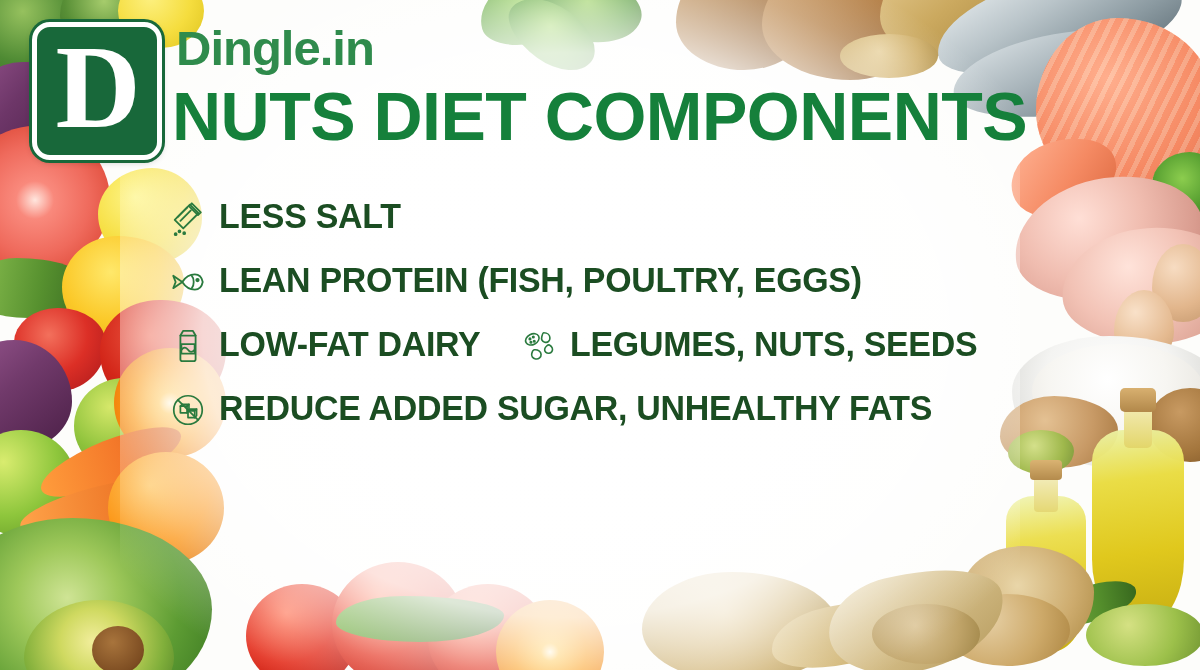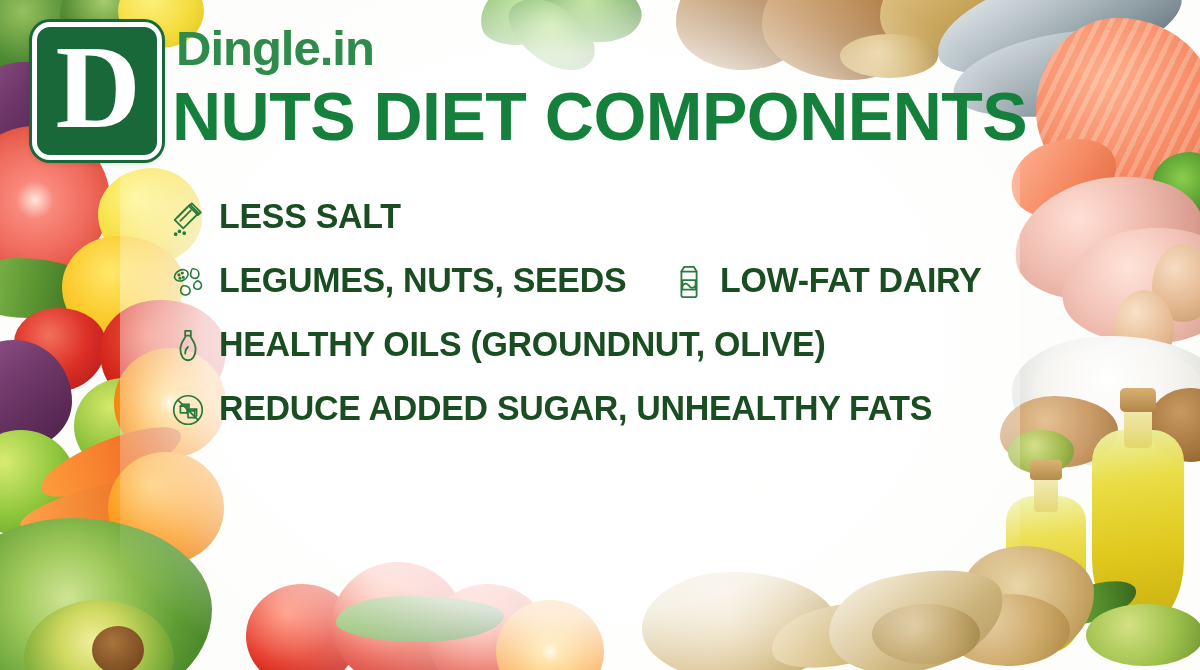--- a/index.html
+++ b/index.html
@@ -390,62 +390,63 @@
             <circle cx="11" cy="34" r="1"></circle>
               <circle cx="16" cy="36" r="1"></circle>
               <circle cx="7" cy="37" r="1"></circle>
           </svg>
         </span>
         <span class="txt">LESS SALT</span>
       </div>
     </div>
 
 
-
     <div class="row">
+      <div class="item">
+        <span class="ico">
+          <svg viewBox="0 0 40 40" fill="none" stroke="#2a7a3e" stroke-width="1.9" stroke-linecap="round" stroke-linejoin="round">
+            <path d="M14 20c3.4-5.4 8.6-8 13.2-8 4.4 0 7.4 3.4 8.3 8-0.9 4.6-3.9 8-8.3 8-4.6 0-9.8-2.6-13.2-8z"></path>
+            <path d="M14 20 L4.5 13.5 L7 20 L4.5 26.5 Z"></path>
+            <circle cx="30" cy="18" r="1.3" fill="#2a7a3e"></circle>
+            <path d="M24 13.5c1.5 1.6 2 4 2 6.5s-.5 4.9-2 6.5"></path>
+          </svg>
+        </span>
+        <span class="txt">LEAN PROTEIN (FISH, POULTRY, EGGS)</span>
+      </div>
+    </div>
+
+    <div class="row">
+      <div class="item">
+        <span class="ico">
+          <svg viewBox="0 0 40 40" fill="none" stroke="#2a7a3e" stroke-width="1.9" stroke-linecap="round" stroke-linejoin="round">
+            <path d="M12 9h16v25a2 2 0 0 1-2 2H14a2 2 0 0 1-2-2z"></path>
+            <path d="M12 9l3-5h10l3 5"></path>
+            <path d="M13 18h14v10H13z"></path>
+            <path d="M13 24c2.5-3 5-3 7 0s4.5 3 7 0"></path>
+          </svg>
+        </span>
+        <span class="txt">LOW-FAT DAIRY</span>
+      </div>
       <div class="item">
         <span class="ico">
           <svg viewBox="0 0 40 40" fill="none" stroke="#2a7a3e" stroke-width="1.7" stroke-linecap="round" stroke-linejoin="round">
             <ellipse cx="13" cy="13" rx="7.5" ry="5.5" transform="rotate(-28 13 13)"></ellipse>
             <circle cx="10.5" cy="12.5" r=".8" fill="#2a7a3e"></circle>
             <circle cx="14" cy="10.5" r=".8" fill="#2a7a3e"></circle>
             <circle cx="15" cy="15" r=".8" fill="#2a7a3e"></circle>
             <circle cx="11.5" cy="16" r=".8" fill="#2a7a3e"></circle>
             <path d="M25 6c4 0 6.5 2.6 6.5 5.5S29.5 17 26 16c-2.6-.8-3.8-3-3-6 .5-2 1.4-4 2-4z"></path>
             <path d="M31 19c3 1.6 4 4.6 2.6 6.8-1.4 2.2-4.6 2.6-6.6.6-1.8-1.8-1.2-4.6 1-6.4 1.4-1.1 2.4-1.3 3-1z"></path>
             <path d="M15 24c4-.5 7 1.8 7.2 4.8.2 3-2.6 5.4-5.8 4.8-3-.6-4.8-3-4-5.8.6-2.2 1.6-3.6 2.6-3.8z"></path>
           </svg>
         </span>
         <span class="txt">LEGUMES, NUTS, SEEDS</span>
       </div>
-      <div class="item">
-        <span class="ico">
-          <svg viewBox="0 0 40 40" fill="none" stroke="#2a7a3e" stroke-width="1.9" stroke-linecap="round" stroke-linejoin="round">
-            <path d="M12 9h16v25a2 2 0 0 1-2 2H14a2 2 0 0 1-2-2z"></path>
-            <path d="M12 9l3-5h10l3 5"></path>
-            <path d="M13 18h14v10H13z"></path>
-            <path d="M13 24c2.5-3 5-3 7 0s4.5 3 7 0"></path>
-          </svg>
-        </span>
-        <span class="txt">LOW-FAT DAIRY</span>
-      </div>
     </div>
 
-    <div class="row">
-      <div class="item">
-        <span class="ico">
-          <svg viewBox="0 0 40 40" fill="none" stroke="#2a7a3e" stroke-width="1.9" stroke-linecap="round" stroke-linejoin="round">
-            <path d="M17 4h6v5h-6z"></path>
-            <path d="M17.5 9c0 3-5.5 6.5-5.5 14.5C12 30.5 15.5 35 20 35s8-4.5 8-11.5C28 15.5 22.5 12 22.5 9"></path>
-            <path d="M17 28c0-3.5 1-5.5 3-7"></path>
-          </svg>
-        </span>
-        <span class="txt">HEALTHY OILS (GROUNDNUT, OLIVE)</span>
-      </div>
-    </div>
 
     <div class="row">
       <div class="item">
         <span class="ico">
           <svg viewBox="0 0 40 40" fill="none" stroke="#2a7a3e" stroke-width="1.8" stroke-linecap="round" stroke-linejoin="round">
             <circle cx="20" cy="20" r="15"></circle>
             <path d="M9.5 9.5 L30.5 30.5"></path>
             <path d="M12 16h7v7h-7z"></path>
             <path d="M12 16l2-2h7l-2 2"></path>
             <path d="M19 23l2-2v-7"></path>

